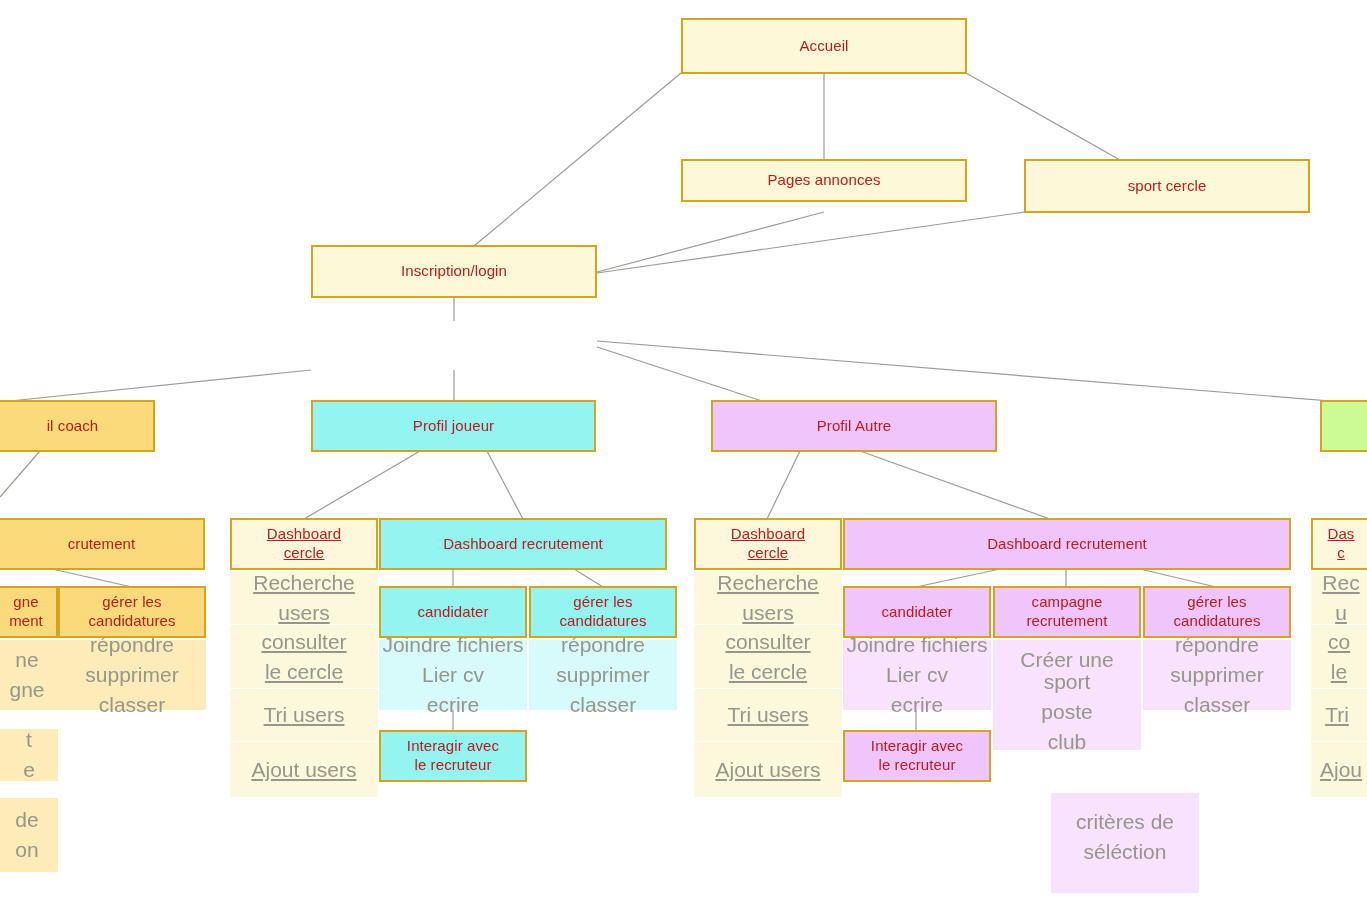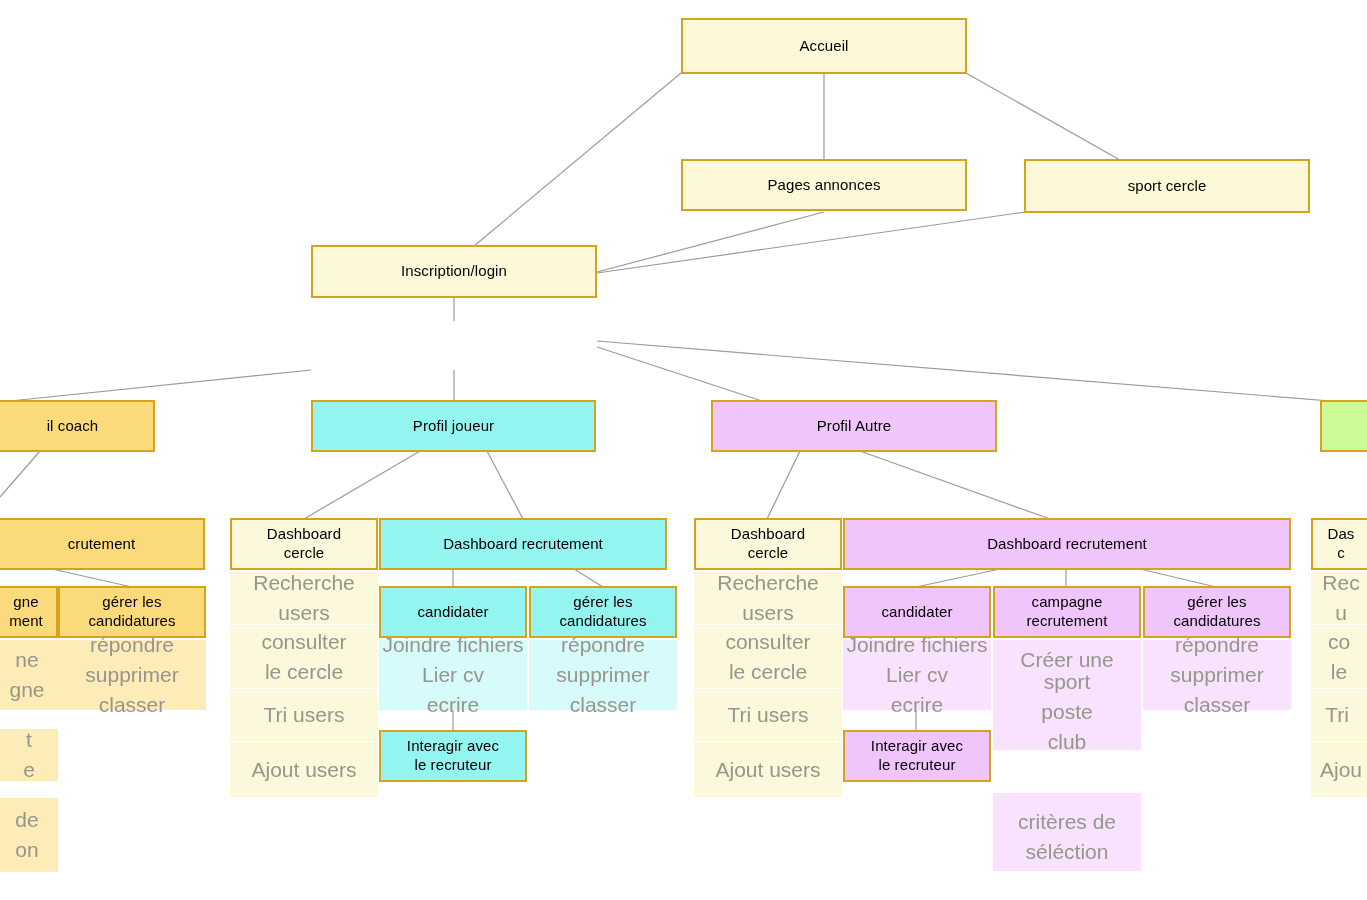--- a/index.html
+++ b/index.html
@@ -11,21 +11,21 @@
   }
   #canvas { position: relative; width: 1367px; height: 900px; }
 
   svg.edges { position: absolute; left: 0; top: 0; width: 1367px; height: 900px; pointer-events: none; }
 
   .node {
     position: absolute;
     border: 2px solid #D6A41C;
     display: flex; align-items: center; justify-content: center;
     text-align: center;
-    color: #000000;
+    color: #b91c1c;
     font-size: 15px;
     line-height: 1.25;
     letter-spacing: 0.1px;
     white-space: pre-line;
     z-index: 3;
   }
   .note {
     position: absolute;
     border: none;
     display: flex; align-items: center; justify-content: center;
@@ -39,21 +39,21 @@
 
   
   .c-yellow { background: #FDF8D7; }
   .c-orange { background: #FBDA7C; }
   .c-orange-note { background: #FDECB8; }
   .c-cyan   { background: #93F4F0; }
   .c-cyan-note { background: #D6FBFA; }
   .c-pink   { background: #EFC5FB; }
   .c-pink-note { background: #F8E2FD; }
   .c-green  { background: #CCFB96; }
-  .c-cream-note { background: #FBF8DC; }
+  .c-cream-note { background: #FBF8DC; text-decoration: underline; }
 </style>
 </head>
 <body>
 
 <div id="canvas">
 
   <svg class="edges" viewBox="0 0 1367 900">
     <g stroke="#9a9a96" stroke-width="1.2" fill="none">
 
       <line x1="681" y1="73" x2="474" y2="246"></line>
@@ -91,21 +91,21 @@
       <line x1="1066" y1="569" x2="1066" y2="587"></line>
       <line x1="1140" y1="569" x2="1216" y2="587"></line>
       <line x1="916" y1="710" x2="916" y2="731"></line>
     </g>
   </svg>
 
   <div class="node c-yellow" style="left:681px; top:18px; width:286px; height:56px;">
     <span>Accueil</span>
   </div>
 
-  <div class="node c-yellow" style="left:681px; top:159px; width:286px; height:52px;">
+  <div class="node c-yellow" style="left:681px; top:159px; width:286px; height:43px;">
     <span>Pages annonces</span>
   </div>
 
   <div class="node c-yellow" style="left:1024px; top:159px; width:286px; height:54px;">
     <span>sport cercle</span>
   </div>
 
   <div class="node c-yellow" style="left:311px; top:245px; width:286px; height:53px;">
     <span>Inscription/login</span>
   </div>
@@ -246,21 +246,21 @@
   </div>
   <div class="note c-pink-note" style="left:993px; top:640px; width:148px; height:70px;">
     <span>Créer une
 campagne</span>
   </div>
   <div class="note c-pink-note" style="left:993px; top:674px; width:148px; height:76px;">
     <span>sport
 poste
 club</span>
   </div>
-  <div class="note c-pink-note" style="left:993px; top:793px; width:148px; height:78px;justify-content:center;">
+  <div class="note c-pink-note" style="left:1051px; top:793px; width:148px; height:100px;justify-content:center;">
     <span style="align-self:flex-start; margin-top:14px;">critères de
 séléction</span>
   </div>
 
   <div class="node c-pink" style="left:1143px; top:586px; width:148px; height:52px;">
     <span>gérer les
 candidatures</span>
   </div>
   <div class="note c-pink-note" style="left:1143px; top:640px; width:148px; height:70px;">
     <span>répondre

